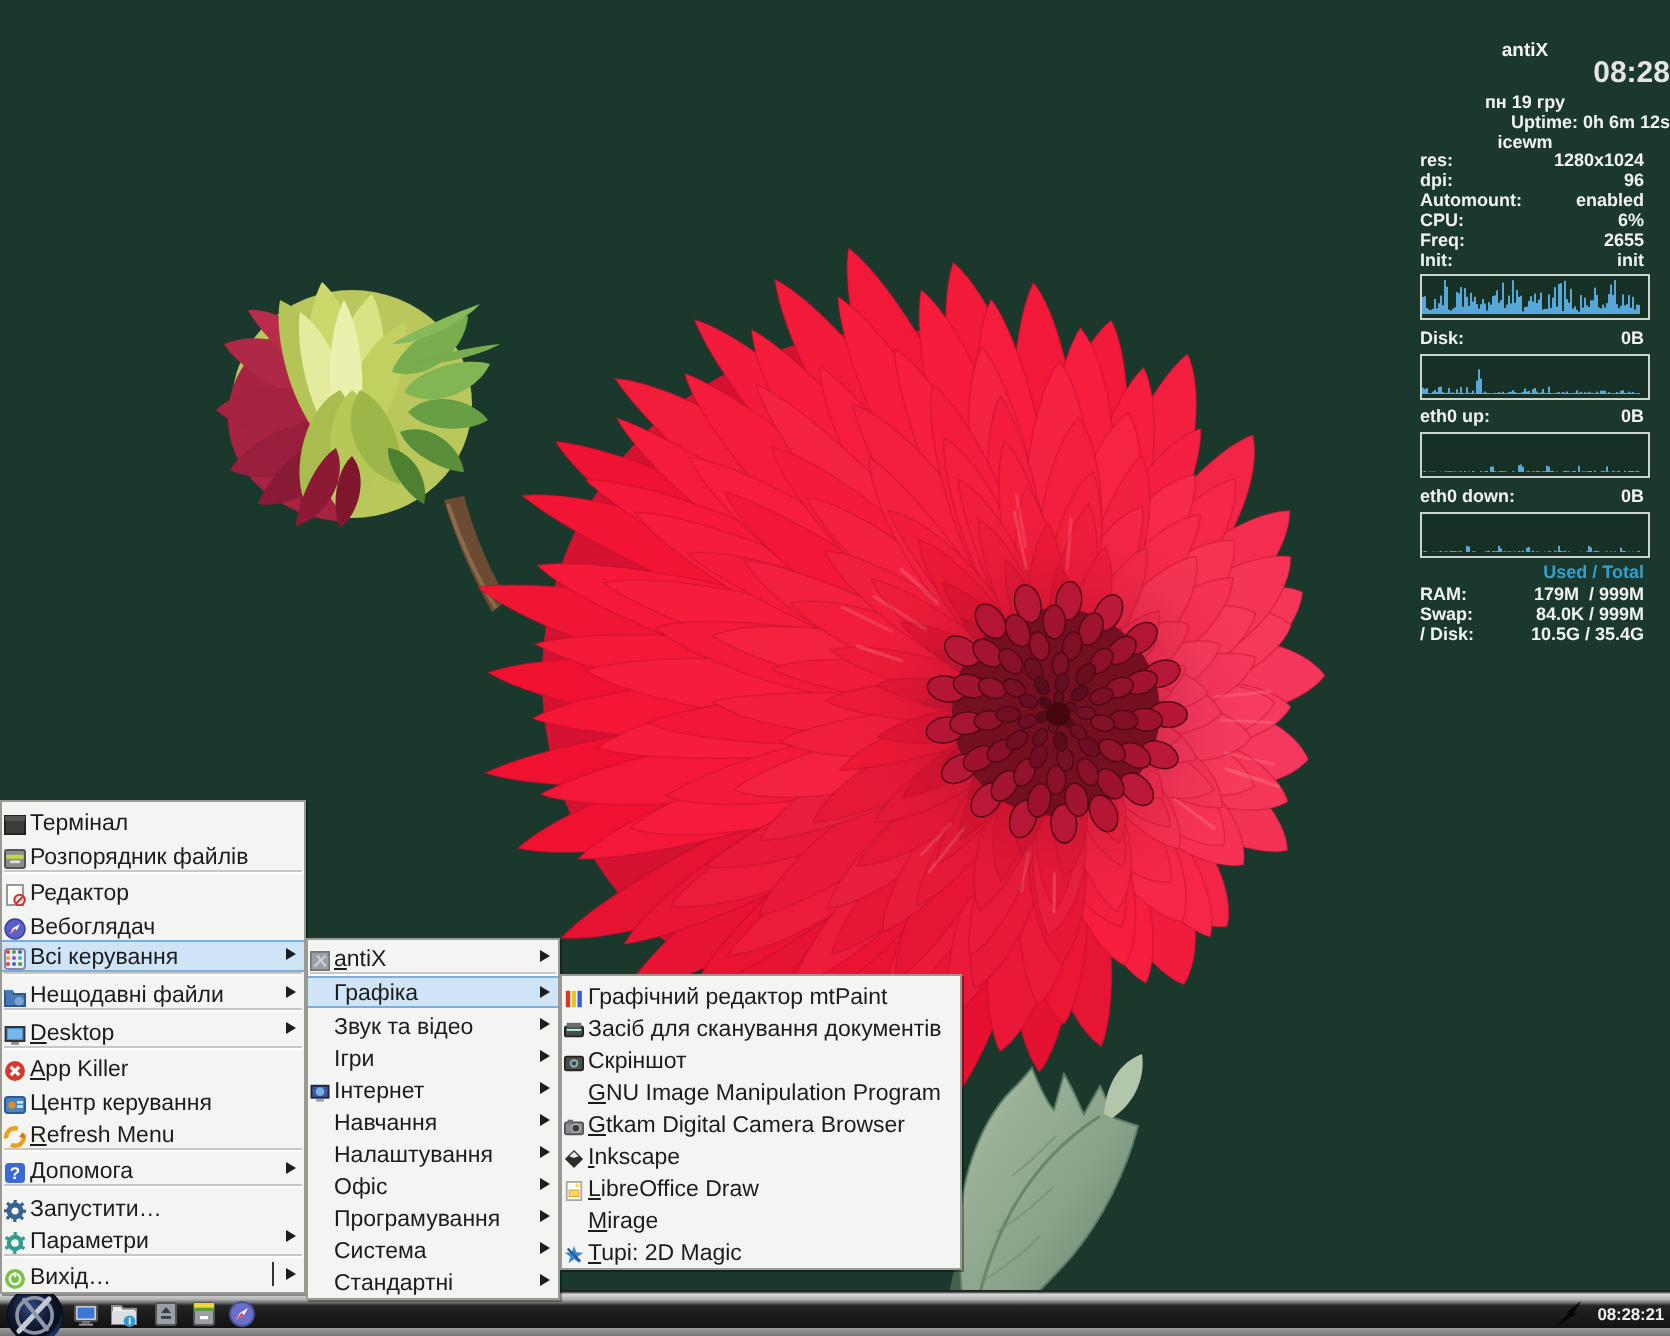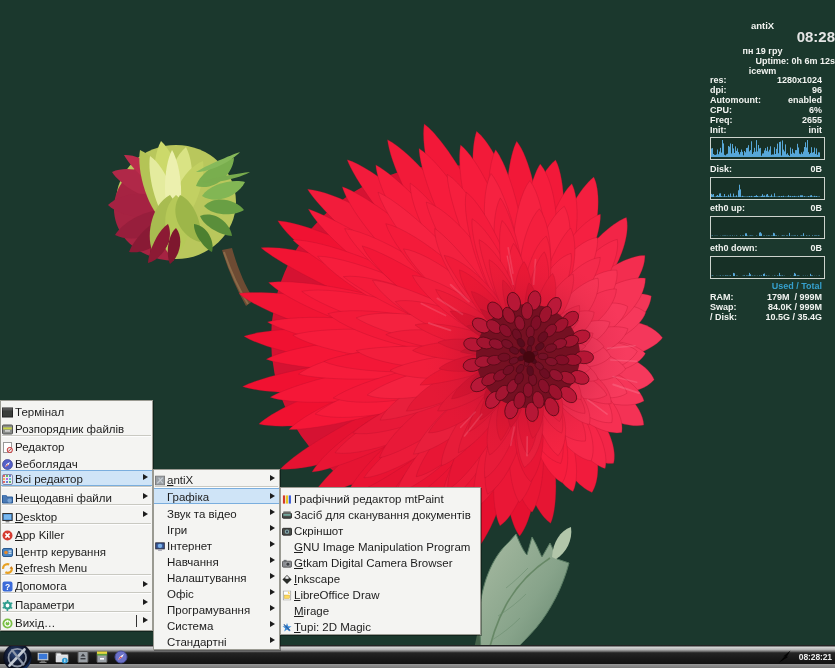--- a/index.html
+++ b/index.html
@@ -874,21 +874,21 @@
           <circle cx="5" cy="2" r="1.05" fill="#4a4"></circle>
           <circle cx="8" cy="2" r="1.05" fill="#46c"></circle>
           <circle cx="2" cy="5" r="1.05" fill="#ea3"></circle>
           <circle cx="5" cy="5" r="1.05" fill="#a4d"></circle>
           <circle cx="8" cy="5" r="1.05" fill="#3bb"></circle>
           <circle cx="2" cy="8" r="1.05" fill="#d44"></circle>
           <circle cx="5" cy="8" r="1.05" fill="#46c"></circle>
           <circle cx="8" cy="8" r="1.05" fill="#4a4"></circle>
         </svg>
       </span>
-      <span class="ml">Всі редактор</span>
+      <span class="ml">Всі керування</span>
       <span class="arr"></span>
     </div>
     <div class="msep"></div>
     <div class="mr ">
       <span class="mi">
         <svg width="11" height="11" viewBox="0 0 11 11" style="display:block">
           <path d="M0.5 2.5 L4 2.5 L5 4 L10.5 4 L10.5 10 L0.5 10 Z" fill="#4a7ab5" stroke="#2a5a95"></path>
           <rect x="0.5" y="2" width="4" height="1.5" fill="#4a7ab5"></rect>
           <circle cx="7.6" cy="7.6" r="2.2" fill="#7aa5d5"></circle>
         </svg>
@@ -943,20 +943,36 @@
       <span class="mi">
         <svg width="11" height="11" viewBox="0 0 11 11" style="display:block">
           <rect x="0.5" y="0.5" width="10" height="10" rx="2" fill="#3a6ad8"></rect>
           <text x="5.5" y="8.6" font-size="8.5" font-weight="bold" fill="#fff" text-anchor="middle" font-family="Liberation Sans">?</text>
         </svg>
       </span>
       <span class="ml">Допомога</span>
       <span class="arr"></span>
     </div>
     <div class="msep"></div>
+    <div class="mr ">
+      <span class="mi">
+        <svg width="11" height="11" viewBox="0 0 11 11" style="display:block">
+          <circle cx="5.5" cy="5.5" r="3" fill="none" stroke="#37648f" stroke-width="2.4"></circle>
+          <rect x="4.8" y="-0.2" width="1.6" height="2.6" fill="#37648f" transform="rotate(0 5.5 5.5)"></rect>
+          <rect x="4.8" y="-0.2" width="1.6" height="2.6" fill="#37648f" transform="rotate(45 5.5 5.5)"></rect>
+          <rect x="4.8" y="-0.2" width="1.6" height="2.6" fill="#37648f" transform="rotate(90 5.5 5.5)"></rect>
+          <rect x="4.8" y="-0.2" width="1.6" height="2.6" fill="#37648f" transform="rotate(135 5.5 5.5)"></rect>
+          <rect x="4.8" y="-0.2" width="1.6" height="2.6" fill="#37648f" transform="rotate(180 5.5 5.5)"></rect>
+          <rect x="4.8" y="-0.2" width="1.6" height="2.6" fill="#37648f" transform="rotate(225 5.5 5.5)"></rect>
+          <rect x="4.8" y="-0.2" width="1.6" height="2.6" fill="#37648f" transform="rotate(270 5.5 5.5)"></rect>
+          <rect x="4.8" y="-0.2" width="1.6" height="2.6" fill="#37648f" transform="rotate(315 5.5 5.5)"></rect>
+        </svg>
+      </span>
+      <span class="ml">Запустити…</span>
+    </div>
     <div class="mr ">
       <span class="mi">
         <svg width="11" height="11" viewBox="0 0 11 11" style="display:block">
           <circle cx="5.5" cy="5.5" r="3" fill="none" stroke="#2f9e8f" stroke-width="2.2"></circle>
           <rect x="4.8" y="0" width="1.6" height="2.4" fill="#2f9e8f" transform="rotate(0 5.5 5.5)"></rect>
           <rect x="4.8" y="0" width="1.6" height="2.4" fill="#2f9e8f" transform="rotate(60 5.5 5.5)"></rect>
           <rect x="4.8" y="0" width="1.6" height="2.4" fill="#2f9e8f" transform="rotate(120 5.5 5.5)"></rect>
           <rect x="4.8" y="0" width="1.6" height="2.4" fill="#2f9e8f" transform="rotate(180 5.5 5.5)"></rect>
           <rect x="4.8" y="0" width="1.6" height="2.4" fill="#2f9e8f" transform="rotate(240 5.5 5.5)"></rect>
           <rect x="4.8" y="0" width="1.6" height="2.4" fill="#2f9e8f" transform="rotate(300 5.5 5.5)"></rect>

